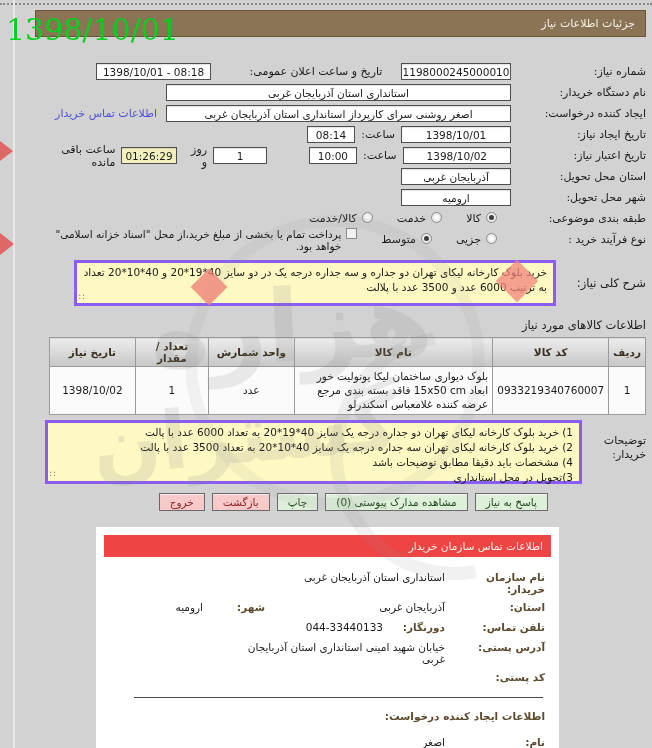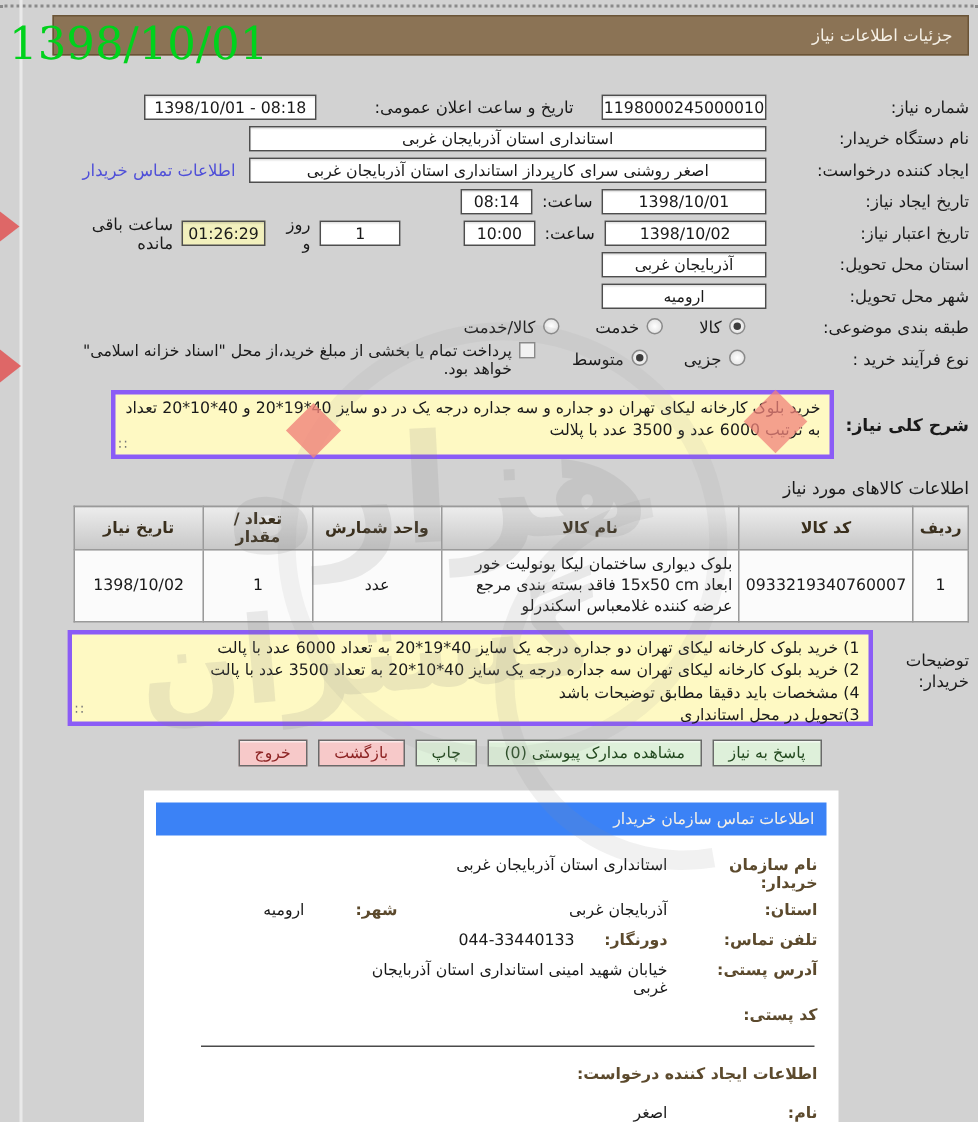--- a/index.html
+++ b/index.html
@@ -21,39 +21,39 @@
   .w48{width:48px}.w40{width:40px;flex-shrink:0}.w55{width:55px}.w56{width:56px}
   .mr6{margin-right:6px}.mr14{margin-right:14px}.mr24{margin-right:24px}.mr42{margin-right:42px}
   .yellow{background:#f2f0bd}
   .link{color:#4f4fd8;margin-right:9px;cursor:pointer}
   .pair{display:flex;align-items:flex-start}
   .radio{width:11px;height:11px;border-radius:50%;border:1px solid #8a8a8a;background:radial-gradient(#ffffff,#dcdcdc);display:flex;align-items:center;justify-content:center;margin-left:5px;flex-shrink:0}
   .radio.sel::after{content:"";width:5px;height:5px;border-radius:50%;background:#3c3c3c}
   .checkbox{width:11px;height:11px;border:1px solid #8a8a8a;background:#f2f2f2;margin-left:5px;flex-shrink:0}
   .small{font-size:10.5px}
   .row-sum{display:flex;margin-top:12px;align-items:center}
-  .sum-lbl{width:90px;flex-shrink:0;font-weight:bold;font-size:11.5px}
+  .sum-lbl{width:90px;flex-shrink:0;font-weight:normal;font-size:11.5px}
   .textbox{border:3px solid #8b5cf6;background:#fef9c3;position:relative;padding:2px 6px;font-size:10.5px;line-height:1.45}
   .sum-box{width:482px;height:46px}
   .grip{position:absolute;left:2px;bottom:-1px;font-size:9px;color:#777}
   .goods-head{margin-top:12px;font-weight:normal;font-size:11.5px}
   table{border-collapse:collapse;width:597px;margin-top:5px}
   th,td{border:1px solid #9a9a9a;padding:2px 4px;text-align:center}
   th{background:linear-gradient(#ececec,#c7c7c7);color:#3d3categorical21d;height:24px;font-size:10.5px;color:#3a2f1d}
   td{background:#fbfbfb;font-size:10.5px;height:36px}
   td.name{text-align:right;line-height:1.35}
   .row-notes{display:flex;margin-top:5px}
   .notes-lbl{width:64px;flex-shrink:0;font-weight:normal;font-size:11px;line-height:1.3;padding-top:14px}
   .notes-box{width:537px;height:64px}
   .btn-row{display:flex;margin:9px 98px 0 0;gap:7px}
   .btn{height:18px;border:1px solid #6a6a6a;padding:0 10px;display:flex;align-items:center;font-size:10.5px;cursor:pointer;box-shadow:inset 0 1px 0 rgba(255,255,255,.6)}
   .btn-green{background:#def0da;color:#23491f}
   .btn-pink{background:#f7c9c9;color:#8d2424}
   .card{width:463px;height:240px;background:#fff;margin:16px 87px 0 0;padding:8px;position:relative;z-index:2}
-  .card-bar{height:22px;background:#3b82f6;display:flex;align-items:center;padding:0 8px;color:#f6f1e7;font-size:10.5px;margin-bottom:14px}
+  .card-bar{height:22px;background:#ef4444;display:flex;align-items:center;padding:0 8px;color:#f6f1e7;font-size:10.5px;margin-bottom:14px}
   .crow{display:flex;margin:0 6px 6px 0;font-size:10.5px;min-height:14px;align-items:flex-start}
   .clbl{width:100px;flex-shrink:0;font-weight:bold;color:#5c4a2d}
   .cval{width:180px}
   .clbl2{width:62px;flex-shrink:0;font-weight:bold;color:#5c4a2d}
   .cval2{width:95px}
   .cval .ltrv,.cval2 .ltrv{direction:ltr;unicode-bidi:embed;display:inline-block}
   .divider{border-top:1px solid #4a4a4a;margin:12px 8px 12px 30px}
   .ctitle{font-weight:bold;color:#5c4a2d;font-size:10.5px;margin:0 6px 14px 0}
   .wm{position:absolute;inset:0;pointer-events:none;z-index:6}
   .wm .circ1{position:absolute;left:185px;top:215px;width:300px;height:295px;border:12px solid #8f8f8f;border-radius:50%;opacity:.10;transform:rotate(-12deg)}

